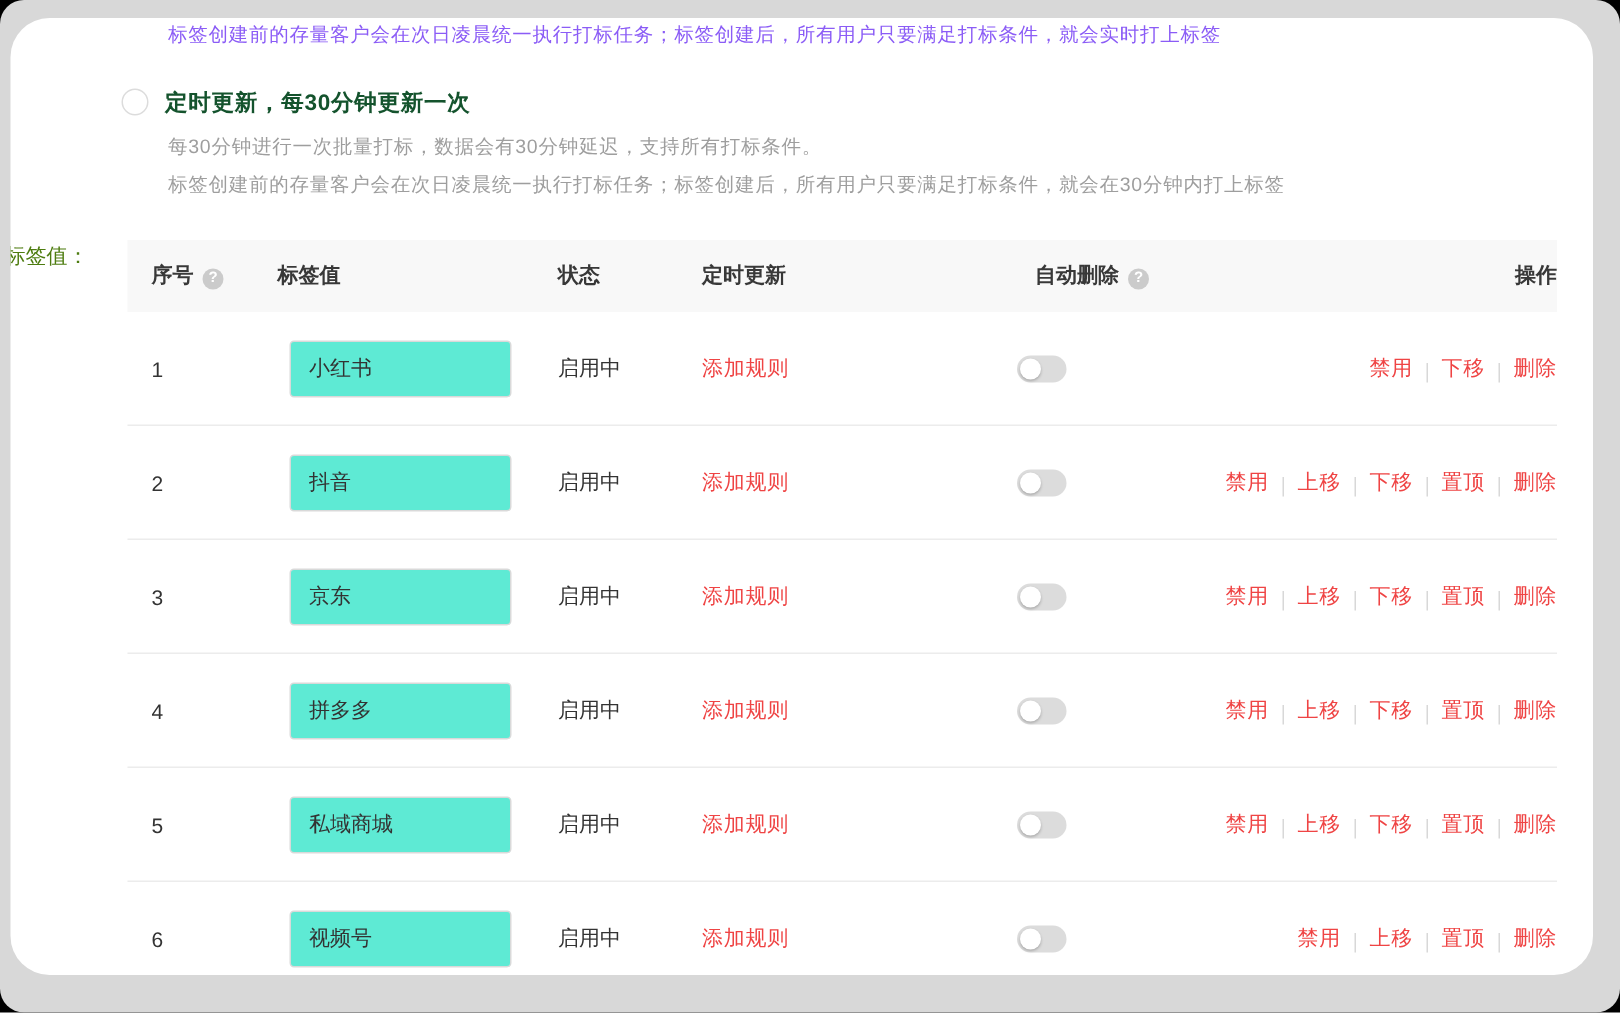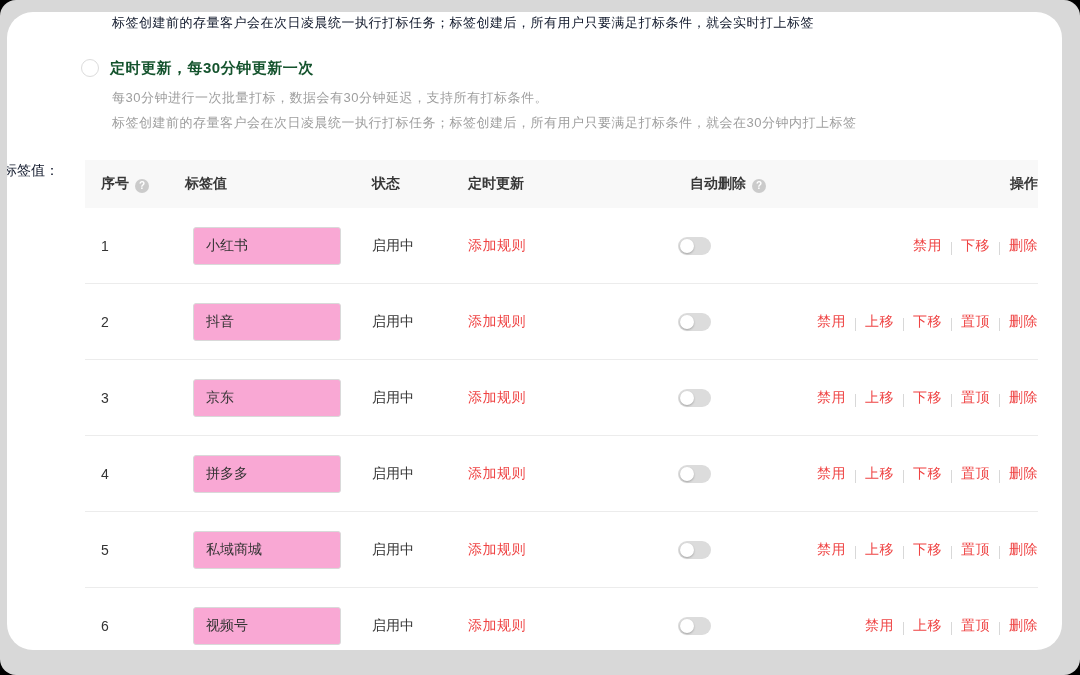--- a/index.html
+++ b/index.html
@@ -19,21 +19,21 @@
     position: absolute;
     left: 7px; top: 12px; right: 18px; bottom: 25px;
     background: #ffffff;
     border-radius: 26px;
     overflow: hidden;
   }
   
   .note-tail {
     margin: 1px 0 0 105px;
     font-size: 13px; line-height: 20px;
-    color: #0f172a;
+    color: #8b5cf6;
     letter-spacing: .5px;
   }
   .radio-row {
     margin: 24px 0 0 74px;
     display: flex; align-items: center; gap: 11px;
     height: 22px;
   }
   .radio-circle {
     width: 18px; height: 18px;
     border: 1.5px solid #dcdcdc;
@@ -53,21 +53,21 @@
   }
   
   .table-wrap {
     position: relative;
     margin: 25px 0 0 78px;
     width: 953px;
   }
   .side-label {
     position: absolute;
     left: -82px; top: 2px;
-    font-size: 14px; color: #0f172a;
+    font-size: 14px; color: #4d7c0f;
     white-space: nowrap;
   }
   .grid-row {
     display: grid;
     grid-template-columns: 84px 187px 96px 210px 1fr;
     align-items: center;
     padding-left: 16px;
   }
   .thead {
     height: 48px;
@@ -93,21 +93,21 @@
   }
   .trow:last-child { border-bottom: none; }
   .tag-input {
     width: 148px; height: 38px;
     margin-left: 8px;
     border: 1px solid #d9d9d9;
     border-radius: 3px;
     padding: 0 12px;
     font-size: 14px; color: #333;
     font-family: inherit;
-    background: #f9a8d4;
+    background: #5eead4;
     outline: none;
   }
   .link {
     color: #ef4444;
     font-size: 14px;
     text-decoration: none;
     cursor: pointer;
     letter-spacing: .5px;
   }
   .cell-last { display: flex; align-items: center; justify-content: space-between; }

